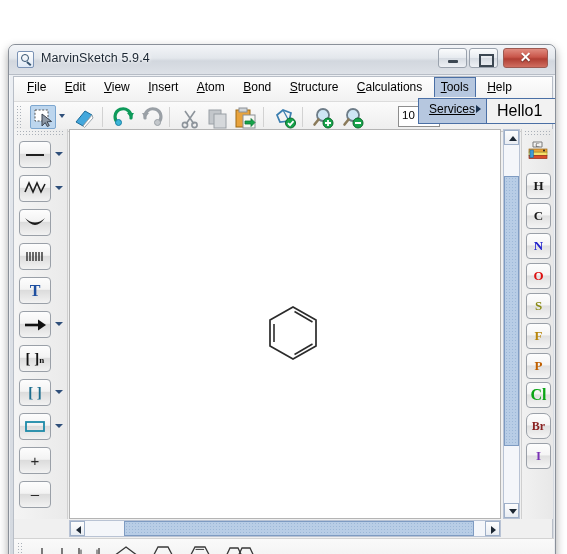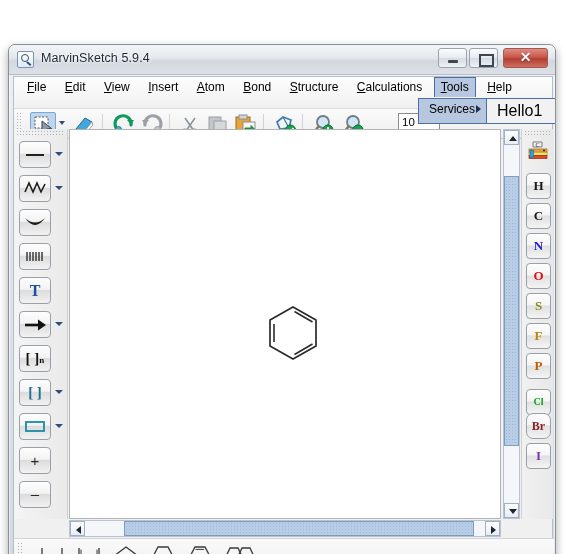--- a/index.html
+++ b/index.html
@@ -87,21 +87,21 @@
   #client {
     position: absolute; left: 4px; top: 31px;
     width: 540px; height: 495px;
     background: #f0f0f0;
     border: 1px solid #b8bec7;
   }
 
   
   #menubar {
     position: relative;
-    height: 32px;
+    height: 25px;
     background: linear-gradient(180deg,#fdfdfd,#f1f1f1);
     border-bottom: 1px solid #dcdcdc;
     padding-left: 6px;
   }
   .menu-item {
     display: inline-block;
     padding: 3px 7px 2px 7px;
     font-size: 12px;
     color: #000;
     line-height: 15px;
@@ -127,20 +127,21 @@
     padding: 0;
   }
   #menu-services {
     background: #b6c7df;
     font-size: 12px;
     color: #000;
     padding: 3px 8px 3px 10px;
     min-width: 68px;
     position: relative;
     border-right: 1px solid #4a6fa5;
+    text-decoration: underline;
   }
   #menu-services .arrow {
     position: absolute; right: 5px; top: 6px;
     width: 0; height: 0;
     border-left: 5px solid #19314f;
     border-top: 4px solid transparent;
     border-bottom: 4px solid transparent;
   }
   #submenu-hello {
     background: #f2f2f2;
@@ -578,21 +579,21 @@
         </svg>
       </div>
 
       <div class="ebtn" style="top:44px;color:#1a1a1a;">H</div>
       <div class="ebtn" style="top:74px;color:#1a1a1a;">C</div>
       <div class="ebtn" style="top:104px;color:#2222cc;">N</div>
       <div class="ebtn" style="top:134px;color:#dd1111;">O</div>
       <div class="ebtn" style="top:164px;color:#8a8a14;">S</div>
       <div class="ebtn" style="top:194px;color:#b8860b;">F</div>
       <div class="ebtn" style="top:224px;color:#c06000;">P</div>
-      <div class="ebtn" style="top:260px;color:#0aa515;font-size:10px;">Cl</div>
+      <div class="ebtn" style="top:253px;color:#0aa515;font-size:16px;">Cl</div>
       <div class="ebtn" style="top:284px;color:#8b2323;font-size:12px;border-radius:7px;">Br</div>
       <div class="ebtn" style="top:314px;color:#7a33b5;">I</div>
     </div>
 
     <div id="bottombar">
       <div class="grip2"></div>
 
       <div class="ringbtn" style="left:20px">
         <svg width="34" height="27" viewBox="0 0 34 27">
           <path d="M7 5 V16 L17 23 L27 16 V5" fill="none" stroke="#3a3a3a" stroke-width="1.3"></path>

